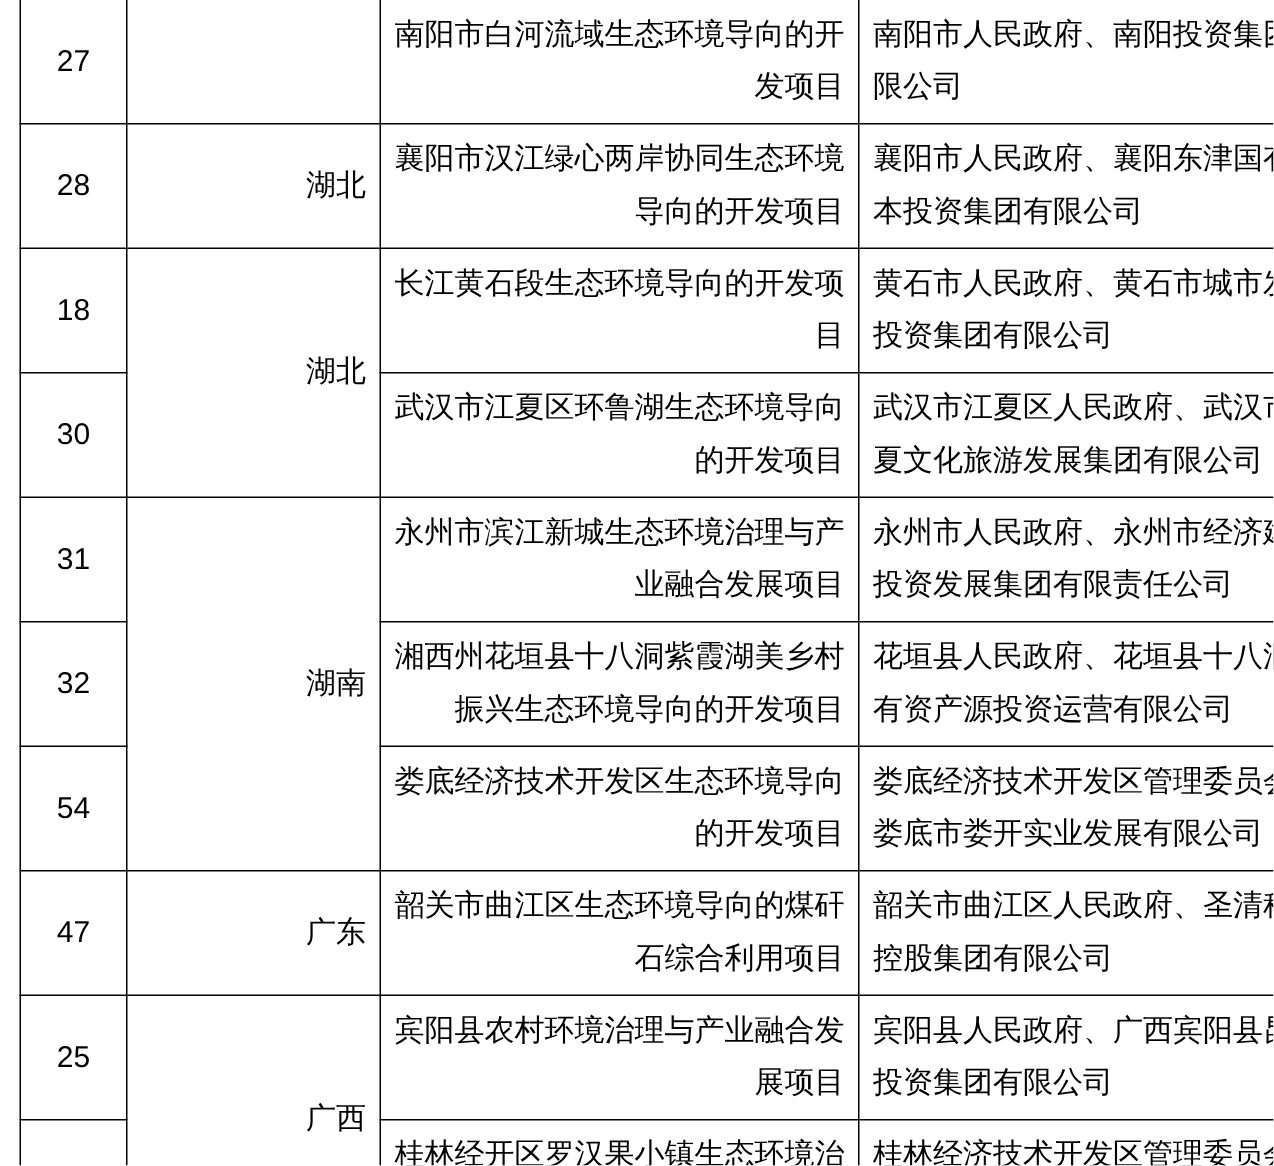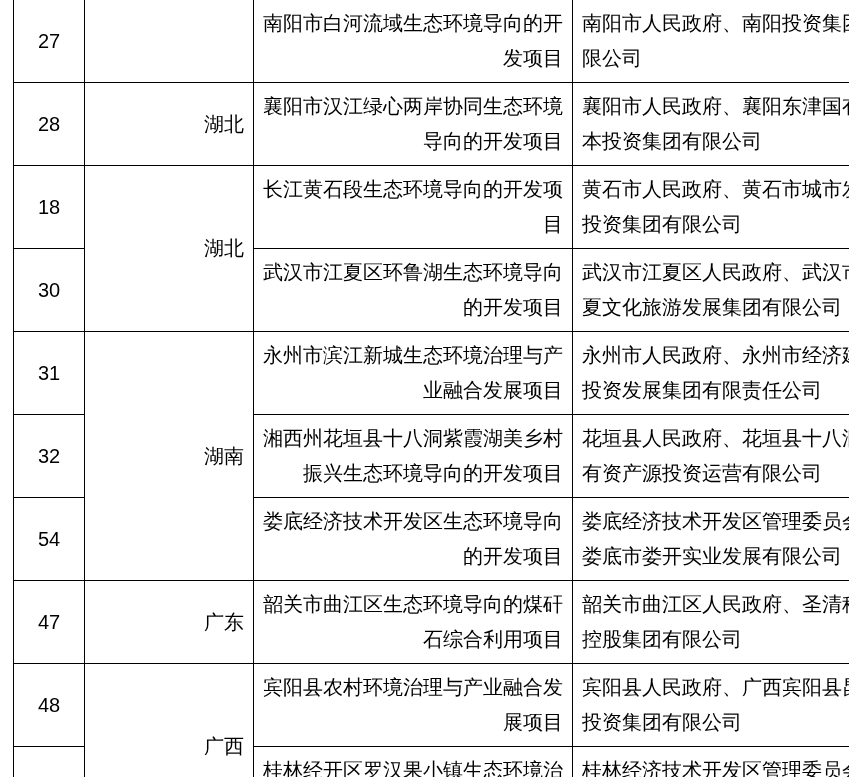--- a/index.html
+++ b/index.html
@@ -103,21 +103,21 @@
         <td class="col-project">娄底经济技术开发区生态环境导向的开发项目</td>
         <td class="col-entity">娄底经济技术开发区管理委员会、娄底市娄开实业发展有限公司</td>
       </tr>
       <tr>
         <td class="col-no">47</td>
         <td class="col-region">广东</td>
         <td class="col-project">韶关市曲江区生态环境导向的煤矸石综合利用项目</td>
         <td class="col-entity">韶关市曲江区人民政府、圣清科技控股集团有限公司</td>
       </tr>
       <tr>
-        <td class="col-no">48</td>
+        <td class="col-no">25</td>
         <td class="col-region" rowspan="2">广西</td>
         <td class="col-project">宾阳县农村环境治理与产业融合发展项目</td>
         <td class="col-entity">宾阳县人民政府、广西宾阳县昆仑投资集团有限公司</td>
       </tr>
       <tr>
         <td class="col-no cut-bottom">51</td>
         <td class="col-project cut-bottom">桂林经开区罗汉果小镇生态环境治理与产业发展项目</td>
         <td class="col-entity cut-bottom">桂林经济技术开发区管理委员会、桂林开投资控股有限责任公司</td>
       </tr>
     </tbody>

